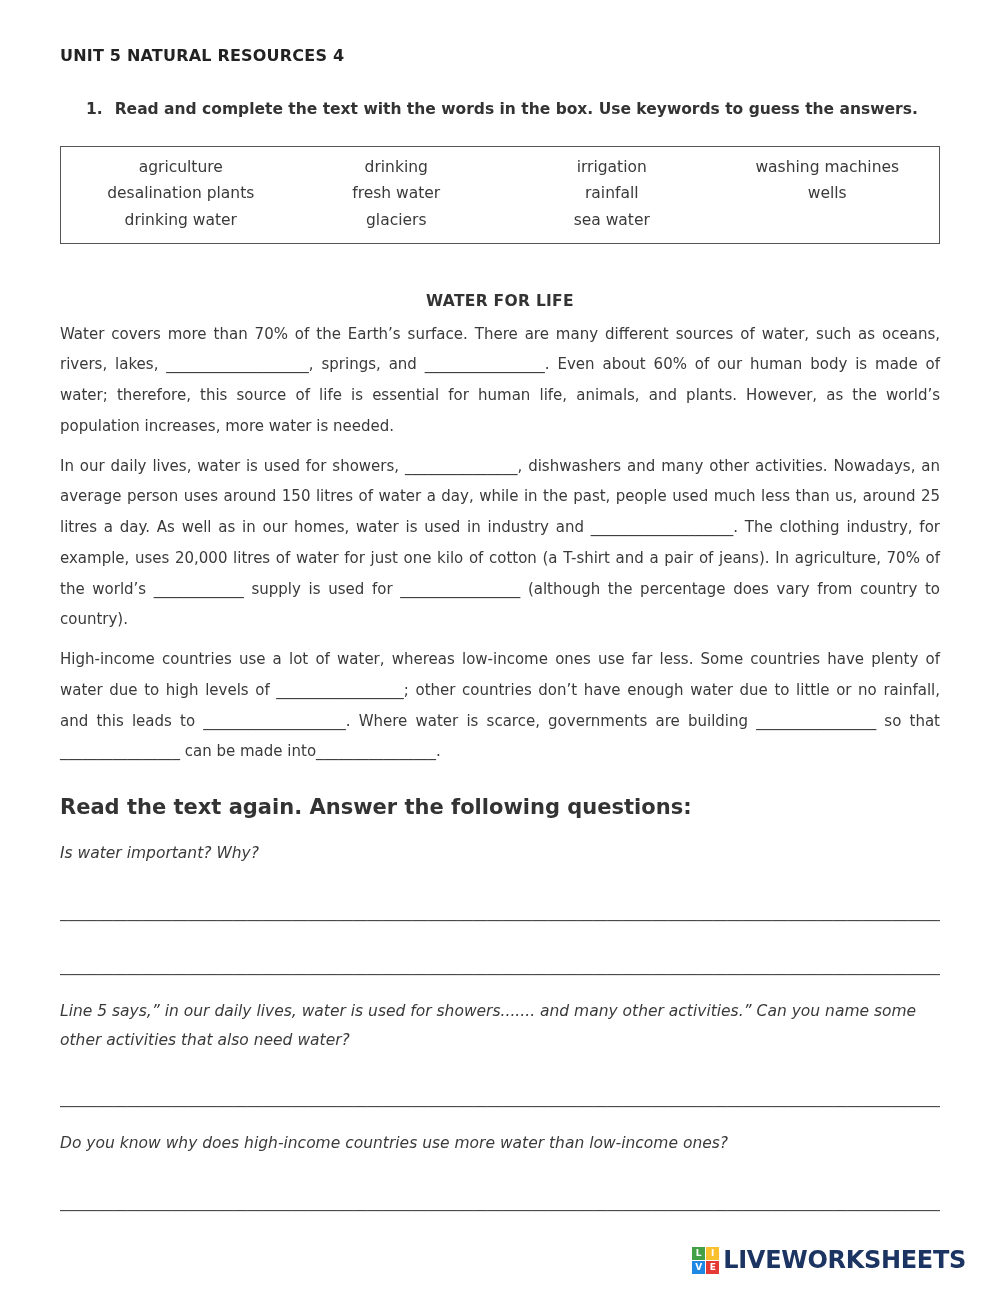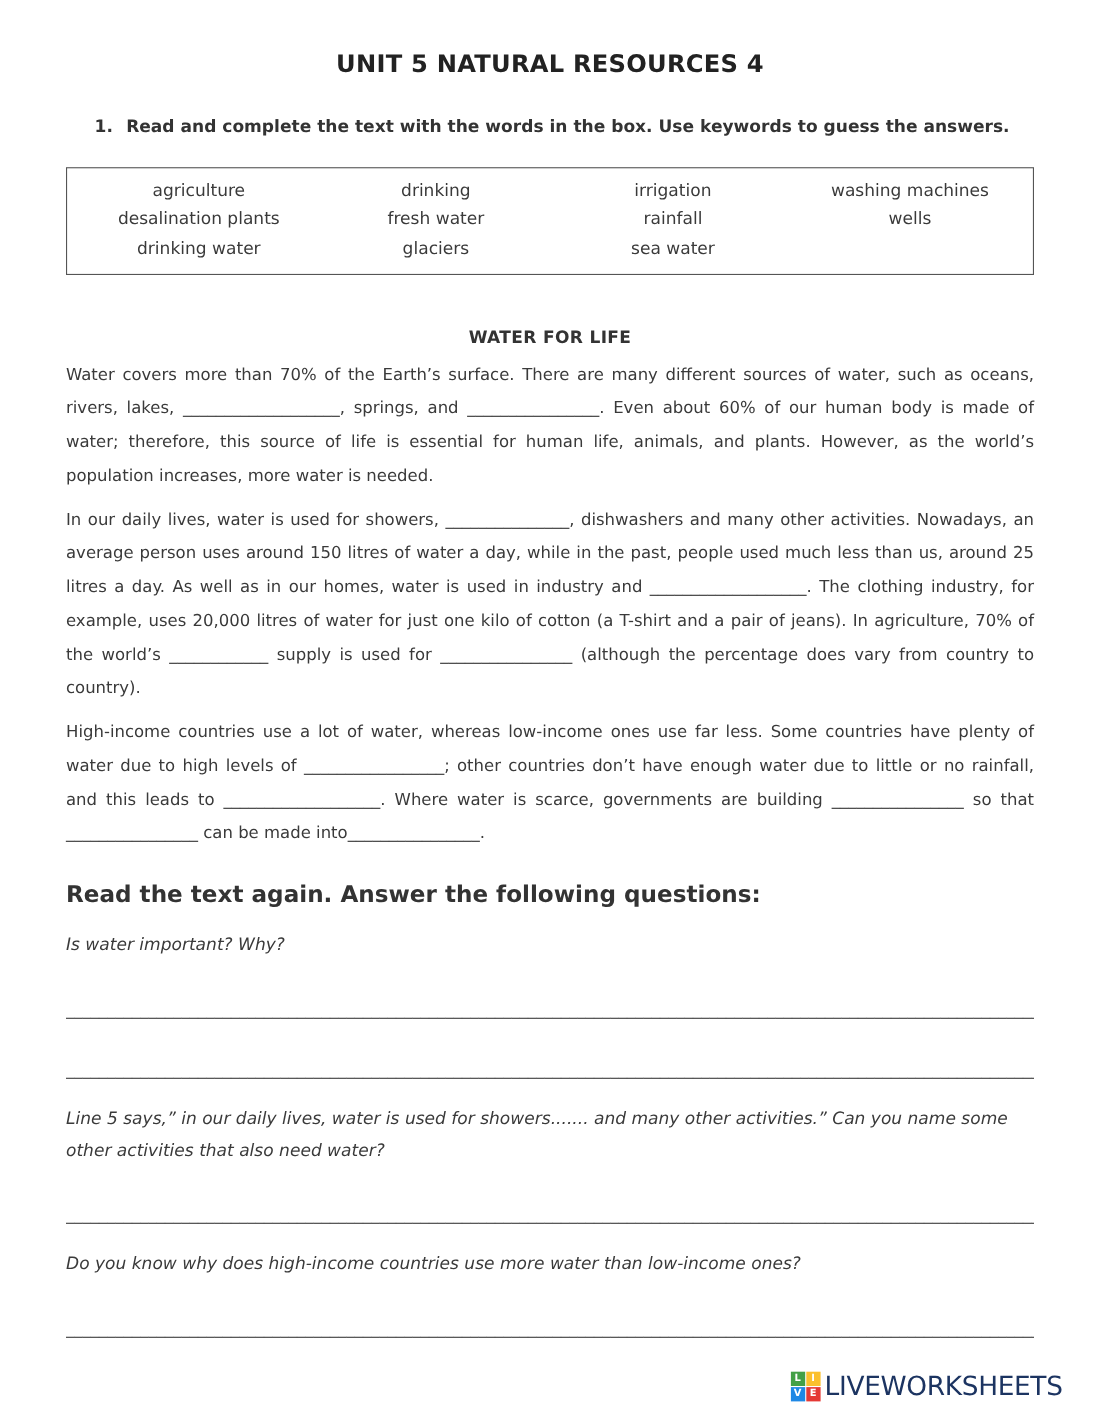--- a/index.html
+++ b/index.html
@@ -10,22 +10,22 @@
     color: #3a3a3a;
   }
   .page {
     position: relative;
     width: 1000px; height: 1294px;
     padding: 46px 60px 0 60px;
     overflow: hidden;
     background: #ffffff;
   }
   .title {
-    text-align: center;
-    font-size: 22px;
+    text-align: left;
+    font-size: 16px;
     font-weight: bold;
     color: #222222;
     letter-spacing: 0.2px;
   }
   .exercise {
     display: flex;
     gap: 12px;
     margin: 30px 0 0 26px;
     font-weight: bold;
     font-size: 15.5px;
@@ -101,21 +101,21 @@
     display: flex;
     align-items: center;
     justify-content: center;
     color: #ffffff;
     font-size: 9px;
     font-weight: bold;
     line-height: 1;
   }
   .brand {
     font-size: 24px;
-    font-weight: normal;
+    font-weight: bold;
     color: #1c3461;
     letter-spacing: -0.3px;
   }
 </style>
 </head>
 <body>
 
 <div class="page">
 
   <h1 class="title">UNIT 5 NATURAL RESOURCES 4</h1>

